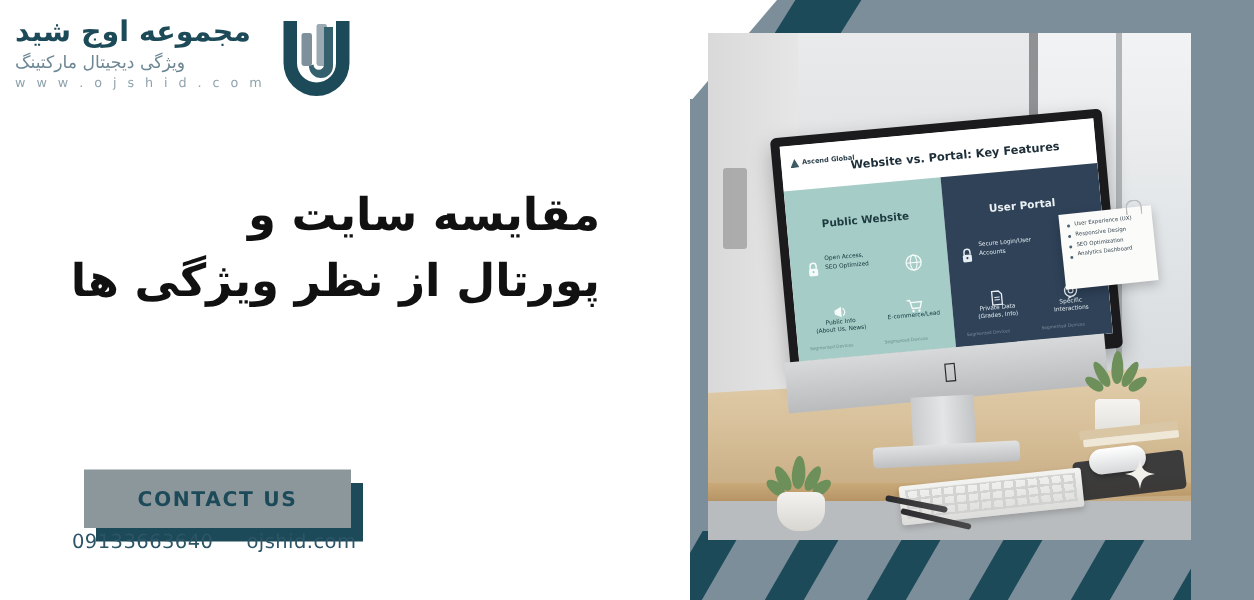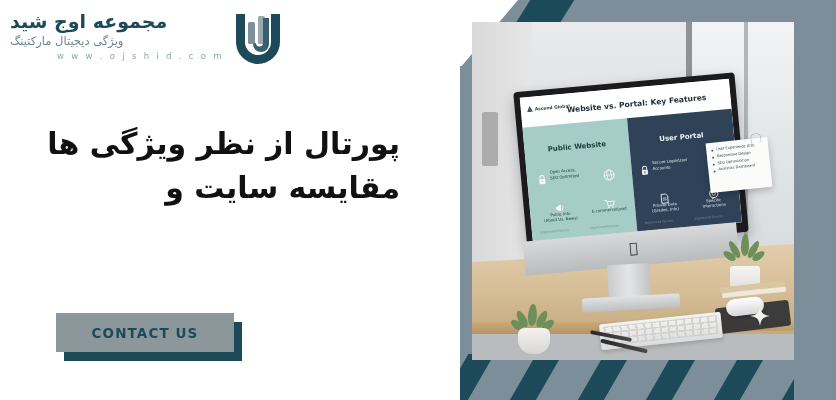--- a/index.html
+++ b/index.html
@@ -39,21 +39,21 @@
   }
   .brand-title{
     font-size:19px;font-weight:bold;color:#1d4a58;
     letter-spacing:0px;white-space:nowrap;
   }
   .brand-sub{
     font-size:11.5px;color:#6d8795;margin-top:5px;white-space:nowrap;
   }
   .brand-url{
     font-size:8.5px;color:#8fa3ad;letter-spacing:2.3px;
-    margin-top:5px;white-space:nowrap;direction:ltr;margin-left:47px;
+    margin-top:5px;white-space:nowrap;direction:ltr;
   }
 
   
   .headline{
     position:absolute;right:60px;top:122px;
     width:350px;
     text-align:right;direction:rtl;
     color:#111111;
     font-size:30px;font-weight:bold;
     line-height:1.45;
@@ -370,29 +370,33 @@
         </svg>
       </div>
       <div class="brand-text">
         <div class="brand-title">مجموعه اوج شید</div>
         <div class="brand-sub">ویژگی دیجیتال مارکتینگ</div>
         <div class="brand-url">w w w . o j s h i d . c o m</div>
       </div>
     </div>
 
     <div class="headline">
+      <span class="headline-line">مقایسه سایت و</span>
       <span class="headline-line">پورتال از نظر ویژگی ها</span>
-      <span class="headline-line">مقایسه سایت و</span>
     </div>
 
     <div class="cta-wrap">
       <div class="cta-shadow"></div>
       <button class="cta-btn">CONTACT US</button>
     </div>
 
+    <div class="footer-row">
+      <span class="footer-phone">09133663640</span>
+      <span class="footer-site">ojshid.com</span>
+    </div>
   </div>
 
   <div class="right-panel">
 
     <div class="topstripe"></div>
     <div class="topwedge"></div>
     <div class="topstripe-mask"></div>
 
     <div class="bottom-stripes">
       <div class="bstripe" style="left:-6px"></div>

